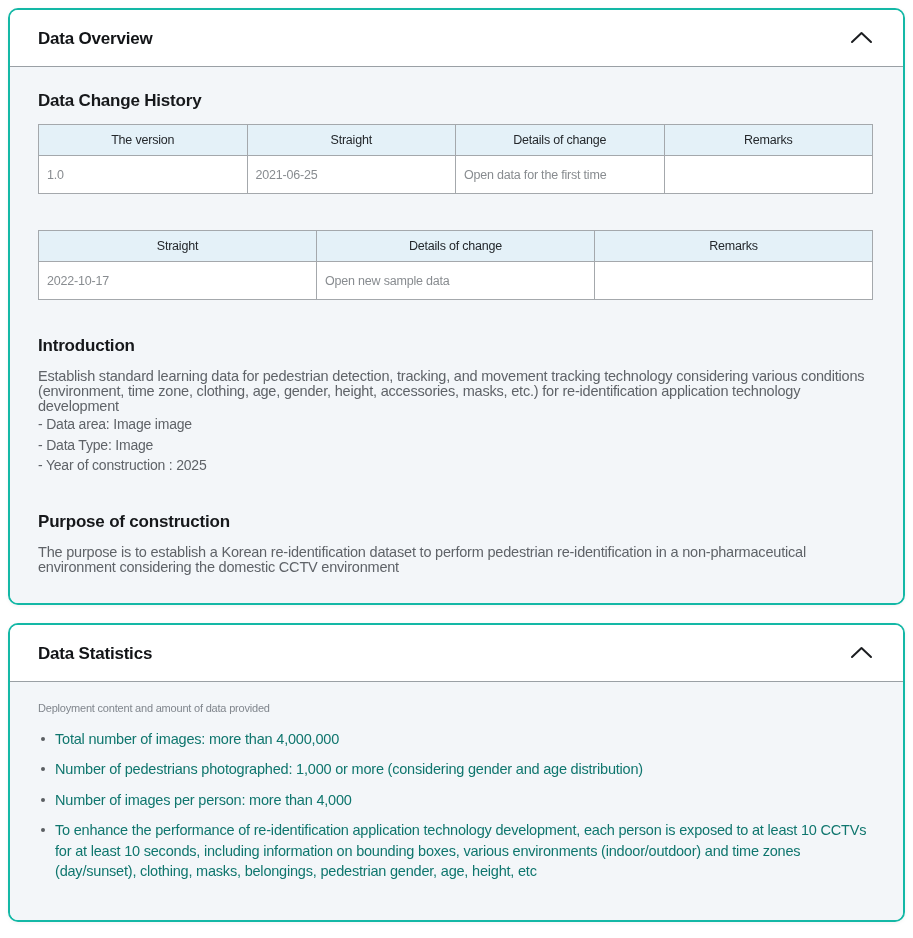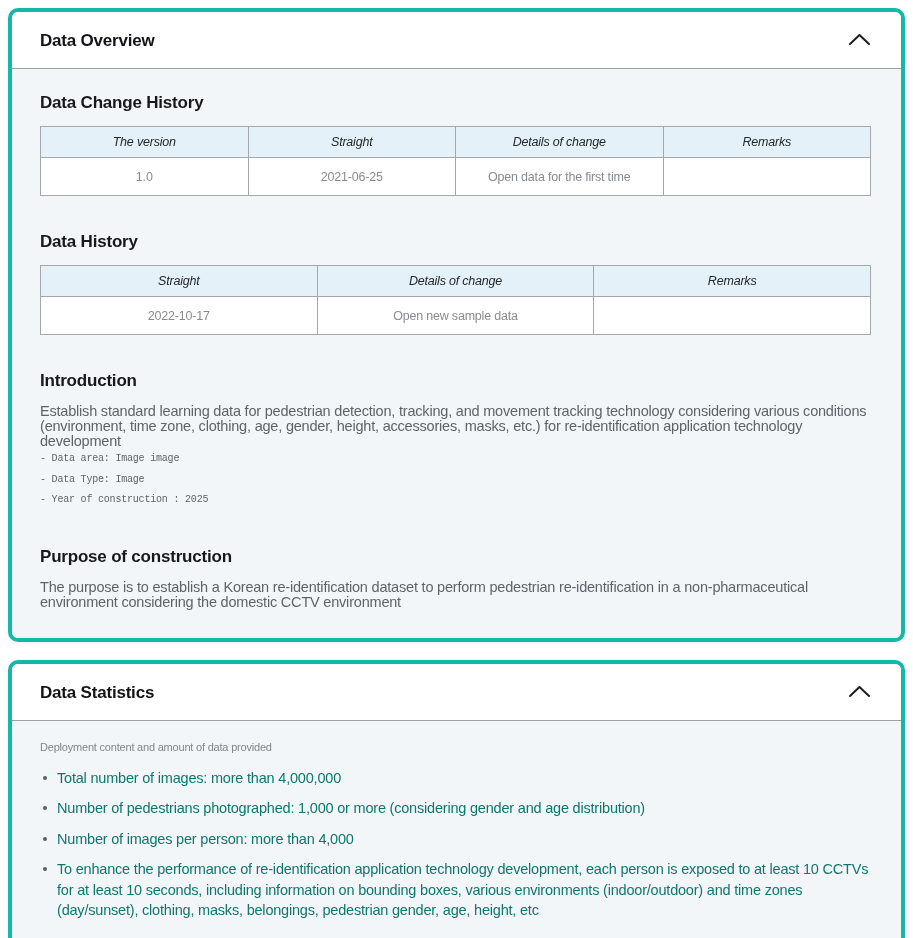--- a/index.html
+++ b/index.html
@@ -5,21 +5,21 @@
   * { box-sizing: border-box; margin: 0; padding: 0; }
   html, body { width: 913px; background: #ffffff; }
   body {
     font-family: "Liberation Sans", "DejaVu Sans", sans-serif;
     padding: 8px;
     color: #202124;
     letter-spacing: -0.2px;
   }
   .card {
     background: #ffffff;
-    border: 4px solid #14b8a6;
+    border: 2px solid #14b8a6;
     border-radius: 10px;
     overflow: hidden;
     box-shadow: 0 1px 4px rgba(0,0,0,0.05);
     margin-bottom: 18px;
   }
   .card-header {
     display: flex;
     align-items: center;
     justify-content: space-between;
     background: #ffffff;
@@ -62,41 +62,38 @@
   }
   table.data-table th {
     background: #e4f1f8;
     border: 1px solid #a4a8ac;
     font-size: 12.5px;
     font-weight: 500;
     color: #24282c;
     height: 31px;
     padding: 4px 8px;
     text-align: center;
-    font-style: italic;
   }
   table.data-table td {
     background: #ffffff;
     border: 1px solid #a4a8ac;
     font-size: 12.5px;
     color: #888c90;
     height: 38px;
     padding: 6px 8px;
-    text-align: center;
   }
   .body-text {
     font-size: 14.5px;
     line-height: 15px;
     color: #5f6368;
   }
   .detail-line {
-    font-size: 10px;
+    font-size: 14px;
     line-height: 20.5px;
     color: #5f6368;
-    font-family: Liberation Mono, monospace;
   }
   .stats-body { padding: 20px 30px 38px 28px; }
   .stats-subtitle {
     font-size: 11px;
     color: #80868d;
     margin-bottom: 15px;
   }
   ul.stats-list { list-style: none; }
   ul.stats-list li {
     position: relative;
@@ -151,21 +148,20 @@
             <td>1.0</td>
             <td>2021-06-25</td>
             <td>Open data for the first time</td>
             <td></td>
           </tr>
         </tbody>
       </table>
     </div>
 
     <div class="section">
-      <h3 class="section-heading">Data History</h3>
       <table class="data-table">
         <thead>
           <tr>
             <th>Straight</th>
             <th>Details of change</th>
             <th>Remarks</th>
           </tr>
         </thead>
         <tbody>
           <tr>

